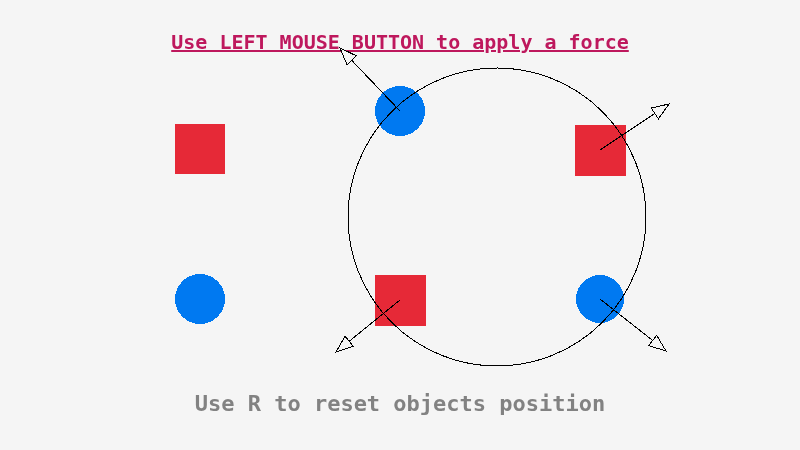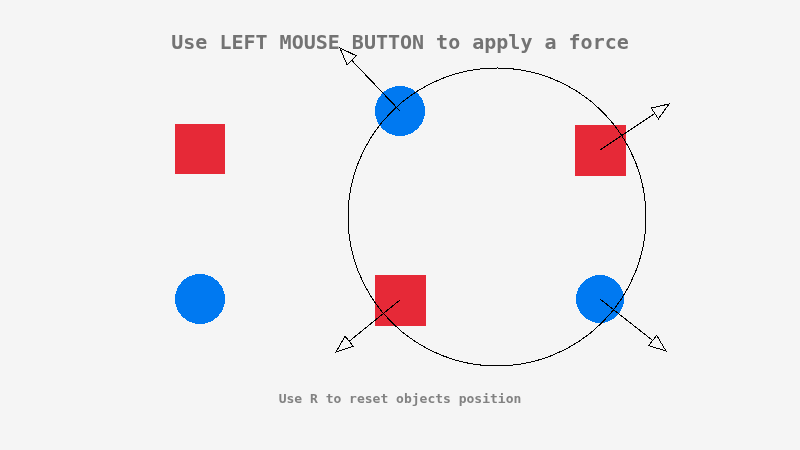--- a/index.html
+++ b/index.html
@@ -19,35 +19,35 @@
     white-space: pre;
     user-select: none;
   }
   .instruction.top {
     top: 30px;
     font-size: 20px;
     letter-spacing: 0px;
   }
   .instruction.bottom {
     top: 391px;
-    font-size: 13px;
+    font-size: 22px;
     letter-spacing: 0px;
   }
   svg.scene {
     position: absolute;
     top: 0;
     left: 0;
     display: block;
   }
 </style>
 </head>
 <body style="background: rgb(245, 245, 245);">
 
 <div class="stage" style="background: rgb(245, 245, 245);">
-  <div class="instruction top" style="color: #737373;">Use LEFT MOUSE BUTTON to apply a force</div>
+  <div class="instruction top" style="color: #be185d; text-decoration: underline;">Use LEFT MOUSE BUTTON to apply a force</div>
   <div class="instruction bottom" style="color: rgb(130, 130, 130);">Use R to reset objects position</div>
   <svg id="scene-svg" class="scene" shape-rendering="crispEdges" width="800" height="450" viewBox="0 0 800 450">
       <rect x="175" y="124" width="50" height="50" fill="#e62937"></rect>
       <circle cx="400" cy="111" r="25" fill="#0079f1"></circle>
       <rect x="574.5" y="124.5" width="51" height="51" fill="#e62937"></rect>
       <circle cx="200" cy="299" r="25" fill="#0079f1"></circle>
       <rect x="374.5" y="274.5" width="51" height="51" fill="#e62937"></rect>
       <circle cx="600" cy="299" r="24" fill="#0079f1"></circle>
       <circle cx="497" cy="217" r="149" fill="none" stroke="#000000" stroke-width="1"></circle>
       <line x1="400" y1="111" x2="351.7241379310345" y2="60.310344827586206" stroke="#000000" stroke-width="1"></line>

